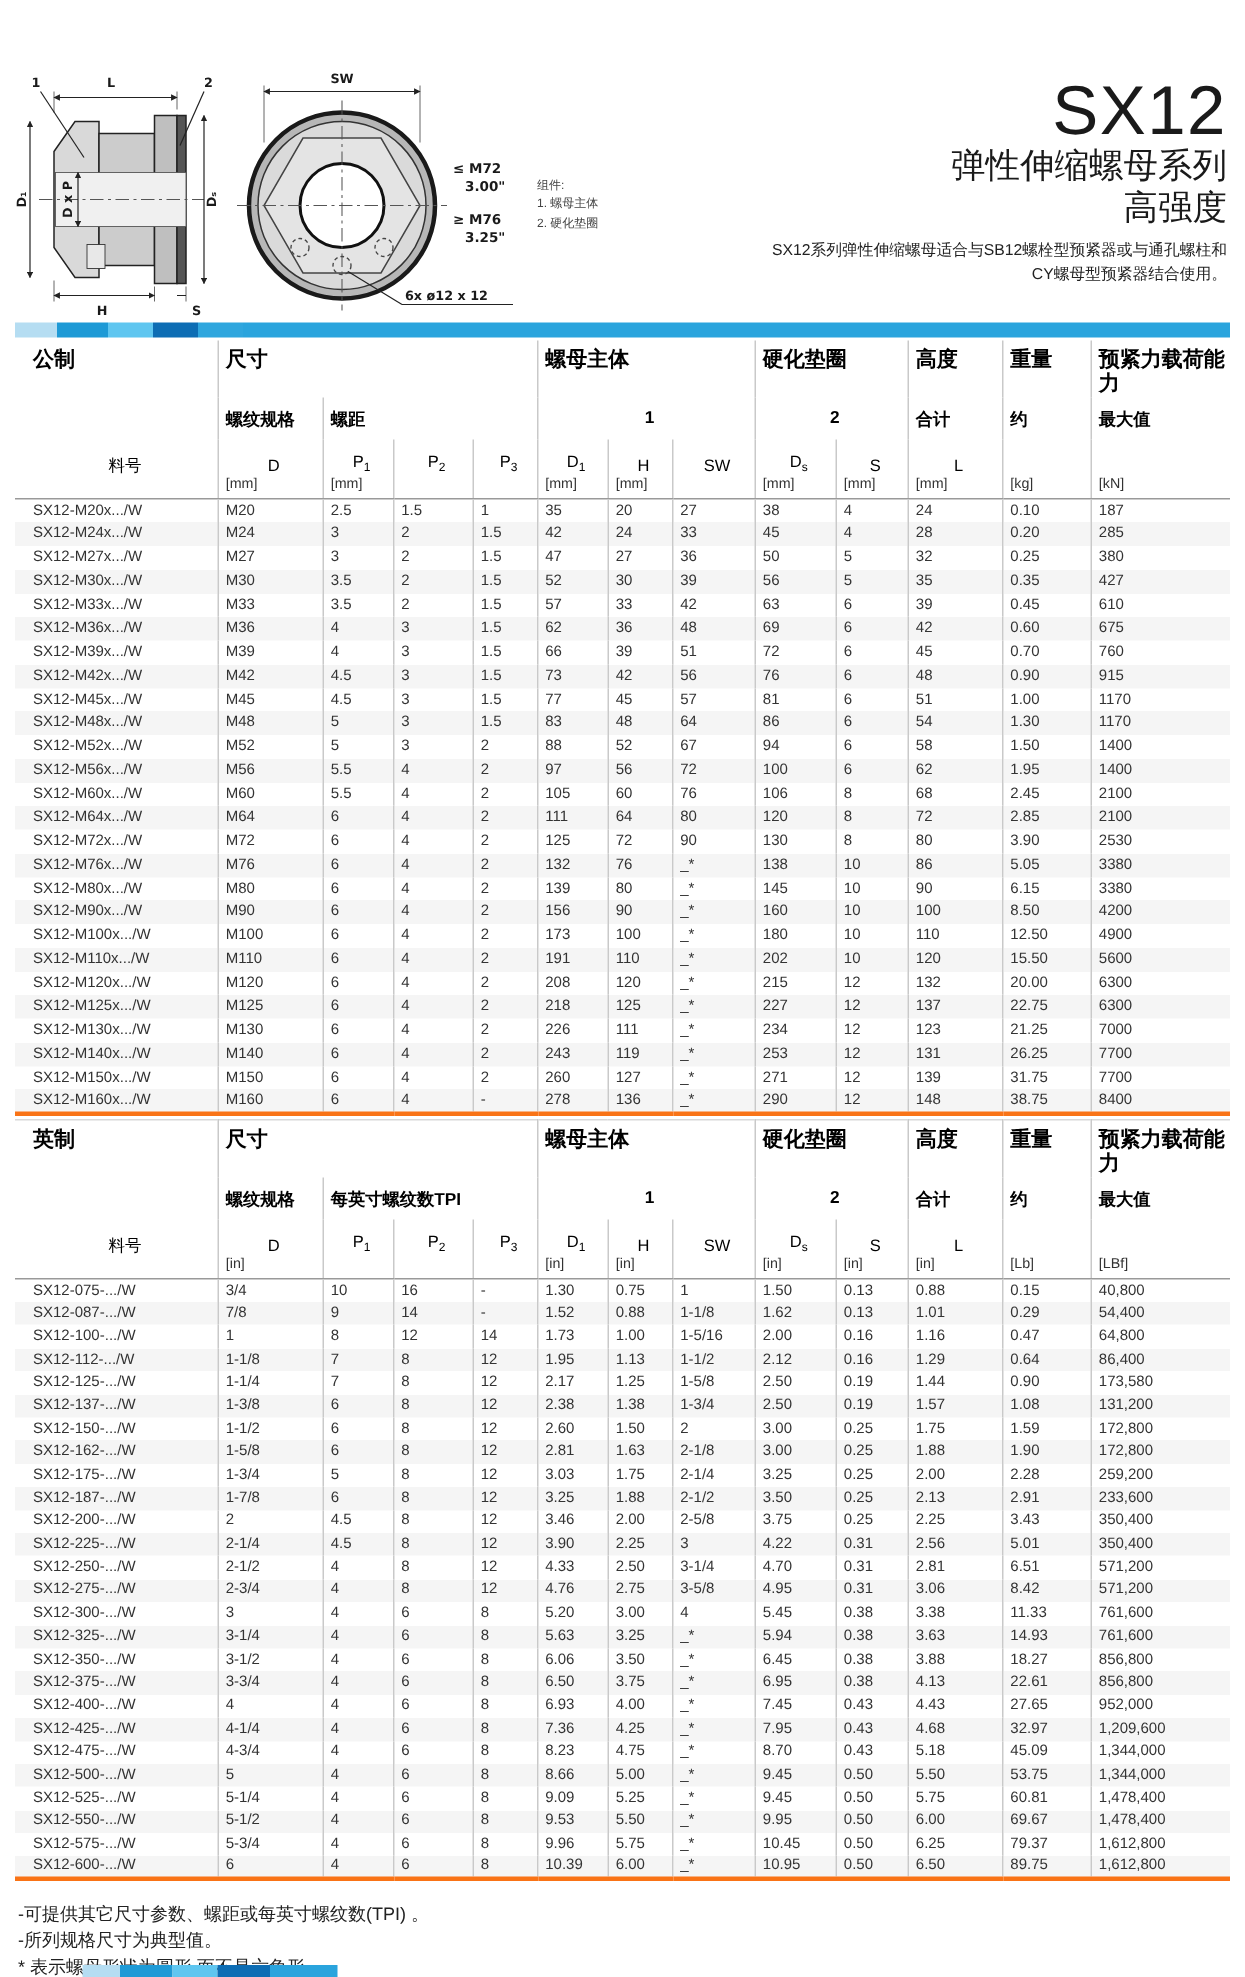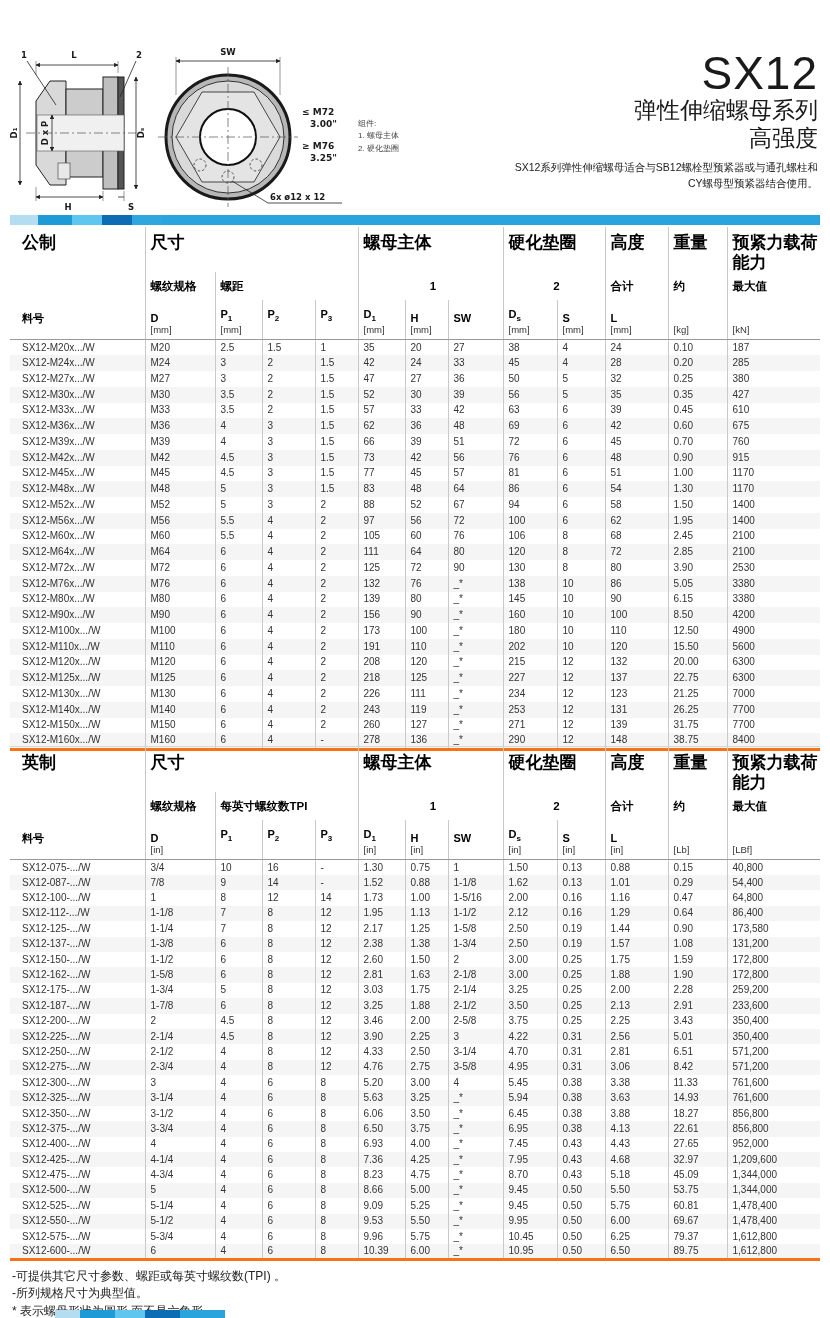--- a/index.html
+++ b/index.html
@@ -41,25 +41,25 @@
   .bottombar .s5{flex:1;background:#2aa4dd;}
 
   
   table.dtable{position:absolute;left:10px;width:810px;border-collapse:collapse;table-layout:fixed;}
   table.metric{top:227px;}
   table.imperial{top:746px;border-top:1px solid #d8d8d8;}
   .dtable th,.dtable td{text-align:left;padding:0 0 0 5px;white-space:nowrap;overflow:hidden;}
   .dtable th{font-weight:bold;color:#000;}
   .dtable td{font-size:10px;color:#333;}
   .bl{border-left:1px solid #c9c9c9;}
-  tr.grp th{font-size:17px;vertical-align:top;padding-top:6px;height:30px;white-space:normal;line-height:1.15;}
+  tr.grp th{font-size:14px;vertical-align:top;padding-top:6px;height:30px;white-space:normal;line-height:1.15;font-family:Liberation Mono, monospace;}
   tr.subr th{font-size:11.5px;vertical-align:middle;height:28px;}
   tr.subr th.ctr{text-align:center;}
   tr.cols th{vertical-align:bottom;height:36px;padding-bottom:3px;border-bottom:1px solid #999;}
-  .cl{font-size:11px;font-weight:bold;line-height:1.1;min-height:12px;}
+  .cl{font-size:11px;font-weight:normal;line-height:1.1;min-height:12px;text-align:center;}
   .cl sub{font-size:8px;}
   .cu{font-size:9.5px;font-weight:normal;color:#333;margin-top:1px;min-height:11px;line-height:1.1;}
   .dtable th:first-child,.dtable td:first-child{padding-left:12px;}
   .metric tbody tr{height:15.75px;}
   .imperial tbody tr{height:15.4px;}
   .dtable tbody tr:nth-child(even){background:#f5f5f5;}
   .dtable tbody tr:last-child td{border-bottom:3px solid #f97316;}
   .dtable tbody td{line-height:1;}
 
   

